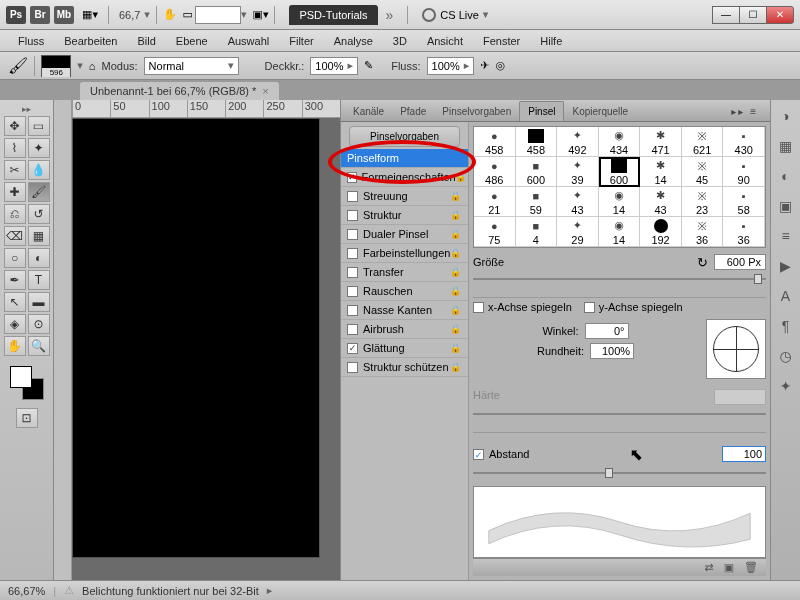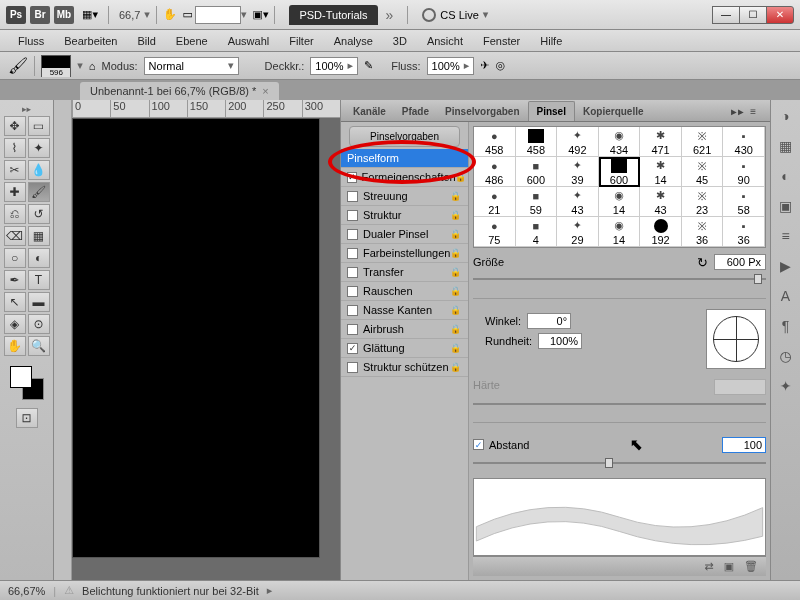--- a/index.html
+++ b/index.html
@@ -35,21 +35,21 @@
 .ltools .swatches { margin-top:8px; position:relative; width:34px; height:34px; }
 .ltools .swatches .fg { position:absolute; width:22px; height:22px; background:#fff; border:1px solid #000; }
 .ltools .swatches .bg { position:absolute; right:0; bottom:0; width:22px; height:22px; background:#000; border:1px solid #888; }
 .ruler-gap { width:18px; background:#c0c0c0; border-right:1px solid #999; }
 .canvas-area { width:268px; background:#6b6b6b; position:relative; }
 .hruler { height:18px; background:#d8d8d8; border-bottom:1px solid #999; display:flex; font-size:8px; color:#444; overflow:hidden; }
 .hruler span { width:50px; border-left:1px solid #999; padding-left:2px; }
 .canvas { position:absolute; top:18px; left:0; width:248px; height:440px; background:#000; border:1px solid #555; }
 .panel { flex:1; background:#b4b4b4; border-left:1px solid #888; display:flex; flex-direction:column; }
 .ptabs { height:22px; background:linear-gradient(#c8c8c8,#a8a8a8); display:flex; align-items:flex-end; padding:0 4px; border-bottom:1px solid #777; }
-.ptabs span { padding:4px 8px; color:#444; font-size:10px;font-weight:bold; }
+.ptabs span { padding:4px 8px; color:#444; font-size:10px; }
 .ptabs .act { background:#b4b4b4; color:#000; border:1px solid #888; border-bottom:none; border-radius:2px 2px 0 0; }
 .ptabs .menu { margin-left:auto; letter-spacing:2px; }
 .pbody { flex:1; display:flex; overflow:hidden; }
 .brushlist { width:128px; background:#bcbcbc; border-right:1px solid #999; }
 .brushlist .hdr { background:linear-gradient(#d0d0d0,#b8b8b8); padding:4px 8px; border:1px solid #999; margin:4px 8px 2px; text-align:center; font-size:10px; border-radius:4px; }
 .brushlist .item { display:flex; align-items:center; padding:3px 6px; border-bottom:1px solid #aaa; position:relative; }
 .brushlist .item.sel { background:#2b7de0; color:#fff; }
 .brushlist .cb { width:11px; height:11px; border:1px solid #777; background:#fff; margin-right:5px; font-size:9px; line-height:9px; text-align:center; color:#333; }
 .brushlist .lock { margin-left:auto; font-size:9px; color:#666; }
 .brushset { flex:1; padding:4px; display:flex; flex-direction:column; }
@@ -60,21 +60,21 @@
 .szrow { display:flex; align-items:center; margin-top:6px; gap:6px; }
 .szrow .reset { font-size:13px; }
 .szrow .val { background:#fff; border:1px solid #888; padding:1px 4px; width:52px; text-align:right; }
 .szslider { height:14px; position:relative; margin:2px 0 8px; }
 .szslider::before { content:""; position:absolute; left:0; right:0; top:6px; height:2px; background:#888; }
 .szslider .thumb { position:absolute; top:2px; width:8px; height:10px; background:#ddd; border:1px solid #666; }
 .sep2 { height:1px; background:#999; margin:4px 0; }
 .flip { display:flex; align-items:center; gap:4px; }
 .anglebox { display:flex; margin-top:6px; gap:8px; }
 .anglelabels { flex:1; }
-.anglelabels .r { display:flex; justify-content:flex-start; align-items:center; margin:4px 12px; gap:6px; }
+.anglelabels .r { display:flex; justify-content:center; align-items:center; margin:4px 12px; gap:6px; }
 .anglelabels input { width:44px; background:#fff; border:1px solid #888; padding:1px 3px; text-align:right; }
 .angledial { width:60px; height:60px; border:1px solid #888; background:#fff; position:relative; }
 .angledial .circ { position:absolute; inset:6px; border:1px solid #333; border-radius:50%; }
 .angledial .hline { position:absolute; left:6px; right:6px; top:50%; height:1px; background:#333; }
 .angledial .vline { position:absolute; top:6px; bottom:6px; left:50%; width:1px; background:#333; }
 .disabled { color:#888; }
 .abstand { display:flex; align-items:center; margin-top:8px; }
 .abstand .val { margin-left:auto; width:44px; background:#fff; border:1px solid #2b7de0; padding:1px 3px; text-align:right; }
 .preview { margin-top:auto; height:80px; border:1px solid #888; background:#fff; position:relative; overflow:hidden; }
 .preview svg { width:100%; height:100%; }
@@ -430,20 +430,26 @@
         <div class="szrow">
           <span>Größe</span>
           <span style="flex:1"></span>
           <span class="reset">↻</span>
           <div class="val">600 Px</div>
         </div>
         <div class="szslider">
             <div class="thumb" style="right:4px"></div>
           </div>
         <div class="sep2"></div>
+        <div class="flip">
+          <div class="cb" style="width:11px;height:11px;border:1px solid #777;background:#fff"></div>
+          <span>x-Achse spiegeln</span>
+          <div class="cb" style="width:11px;height:11px;border:1px solid #777;background:#fff;margin-left:8px"></div>
+          <span>y-Achse spiegeln</span>
+        </div>
         <div class="anglebox">
           <div class="anglelabels">
             <div class="r">
                 <span>Winkel:</span>
                 <input value="0°" style="">
               </div>
             <div class="r">
                 <span>Rundheit:</span>
                 <input value="100%" style="">
               </div>

